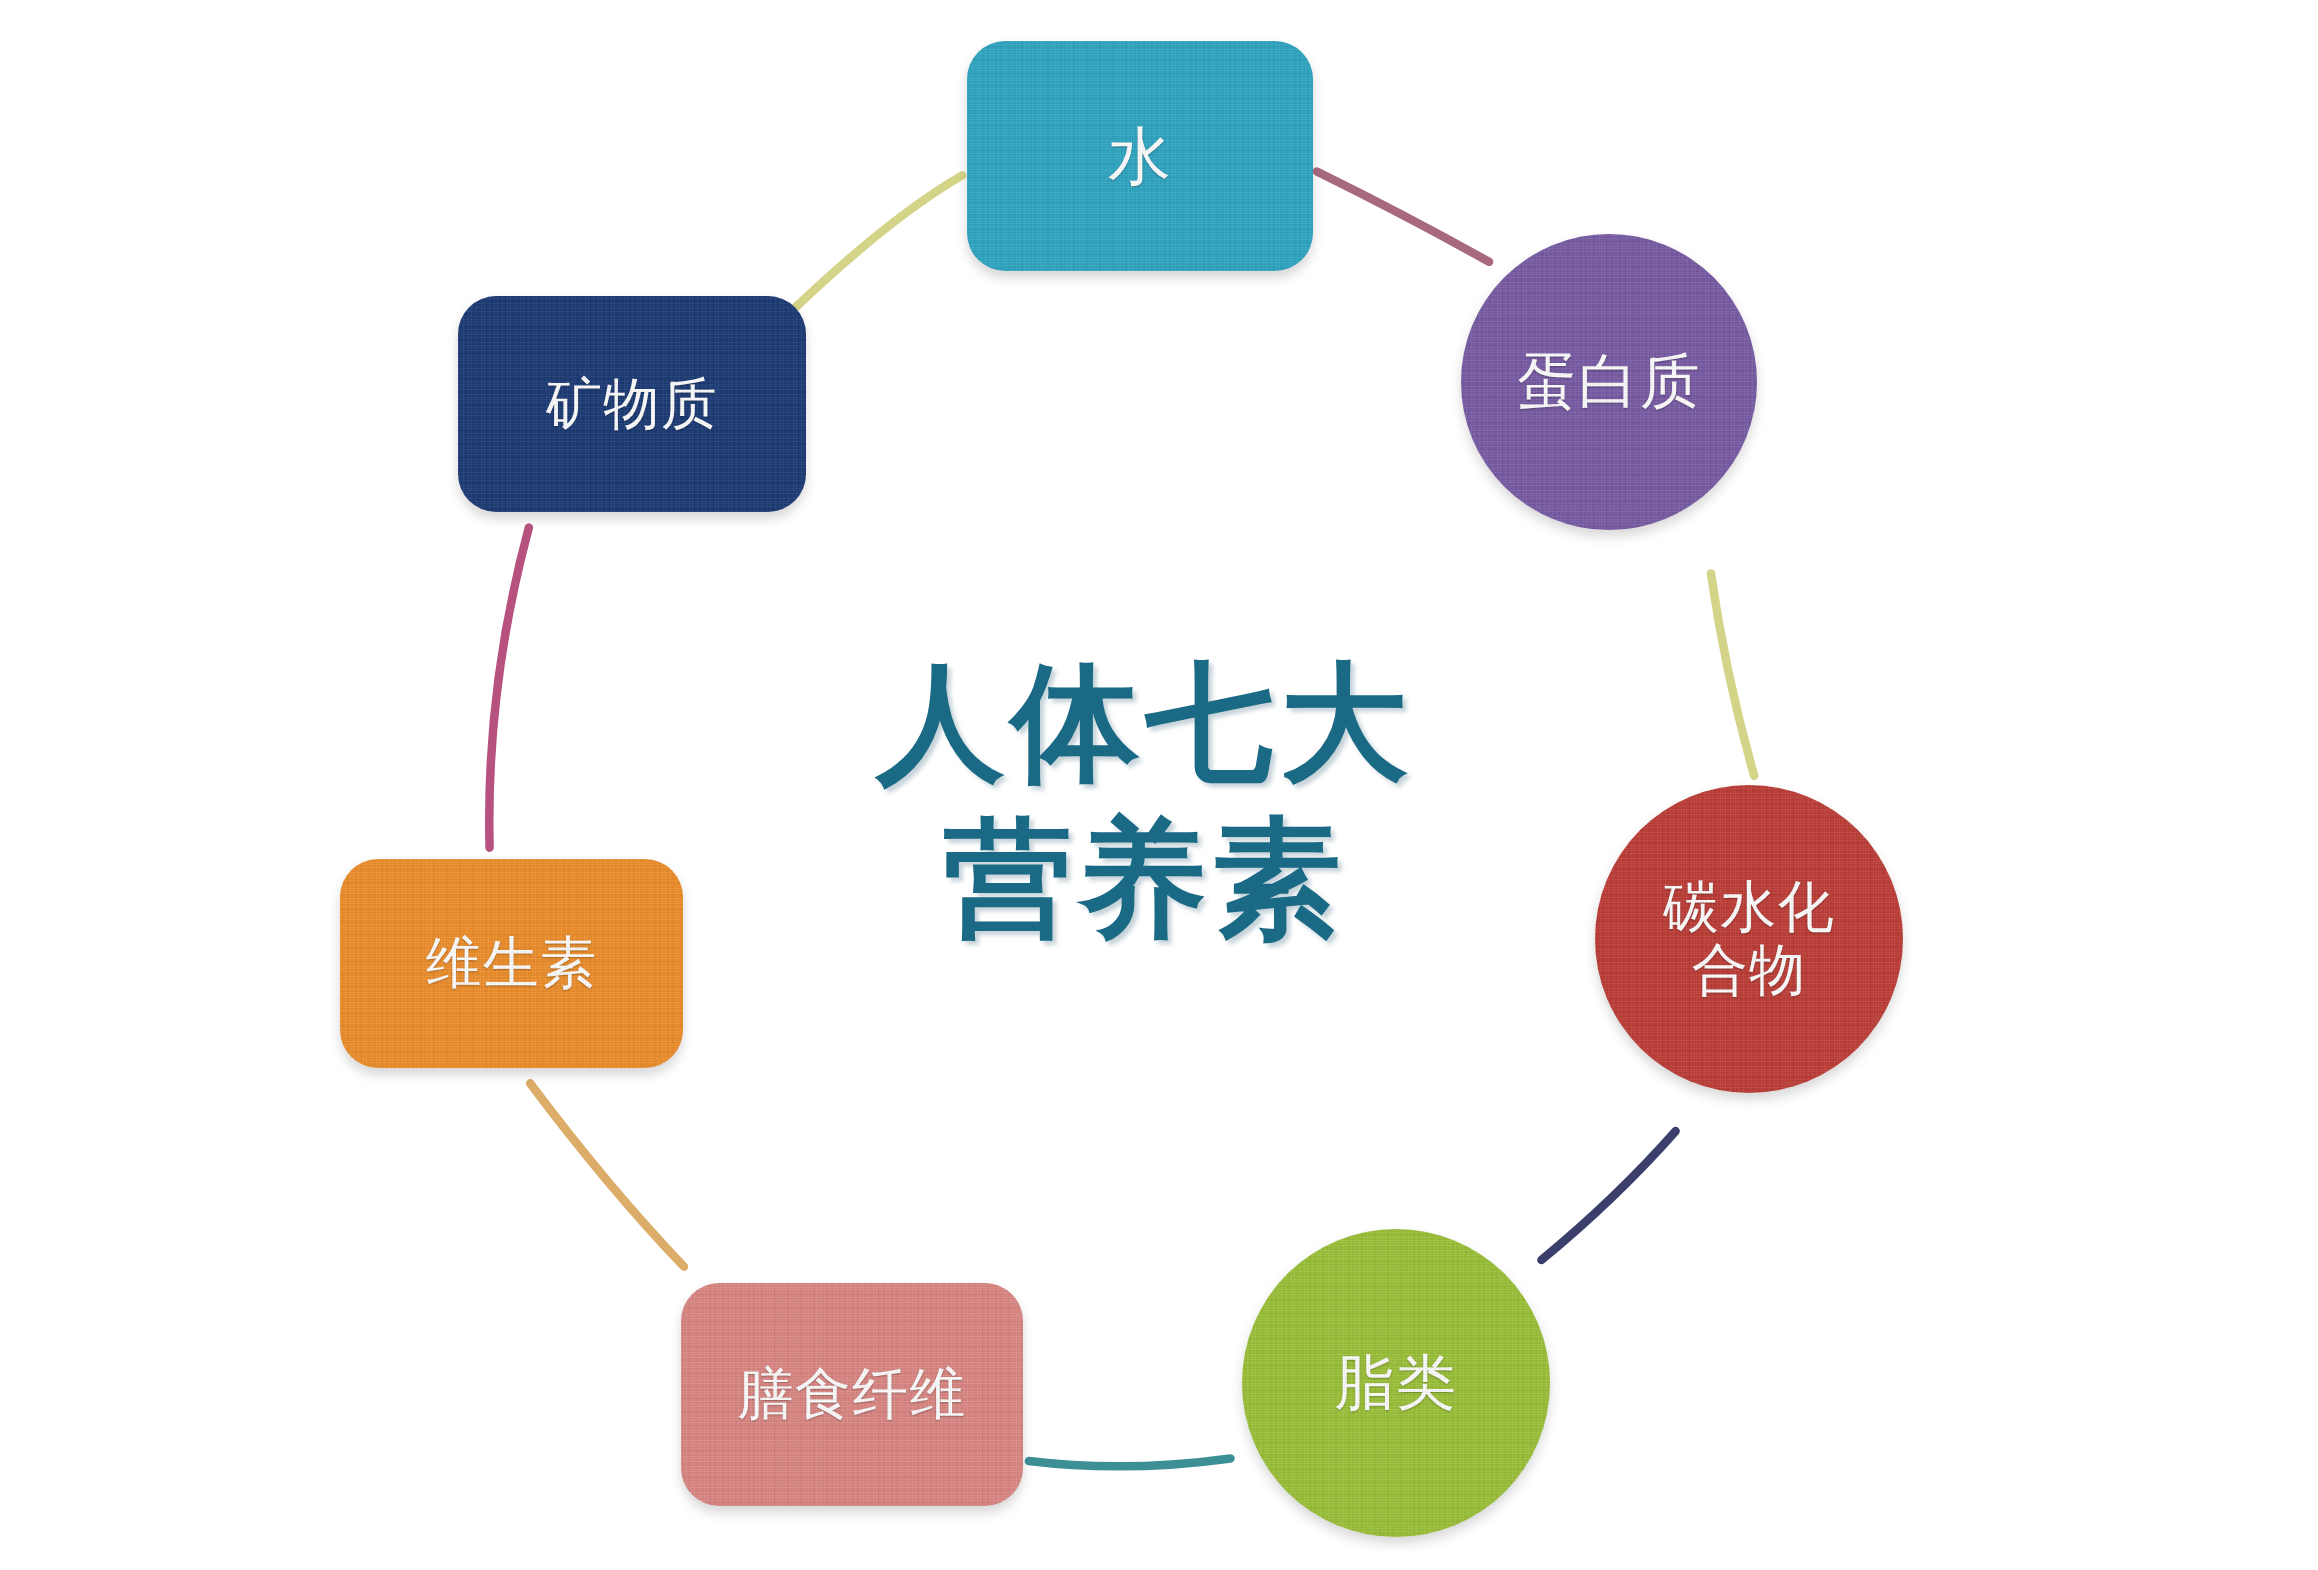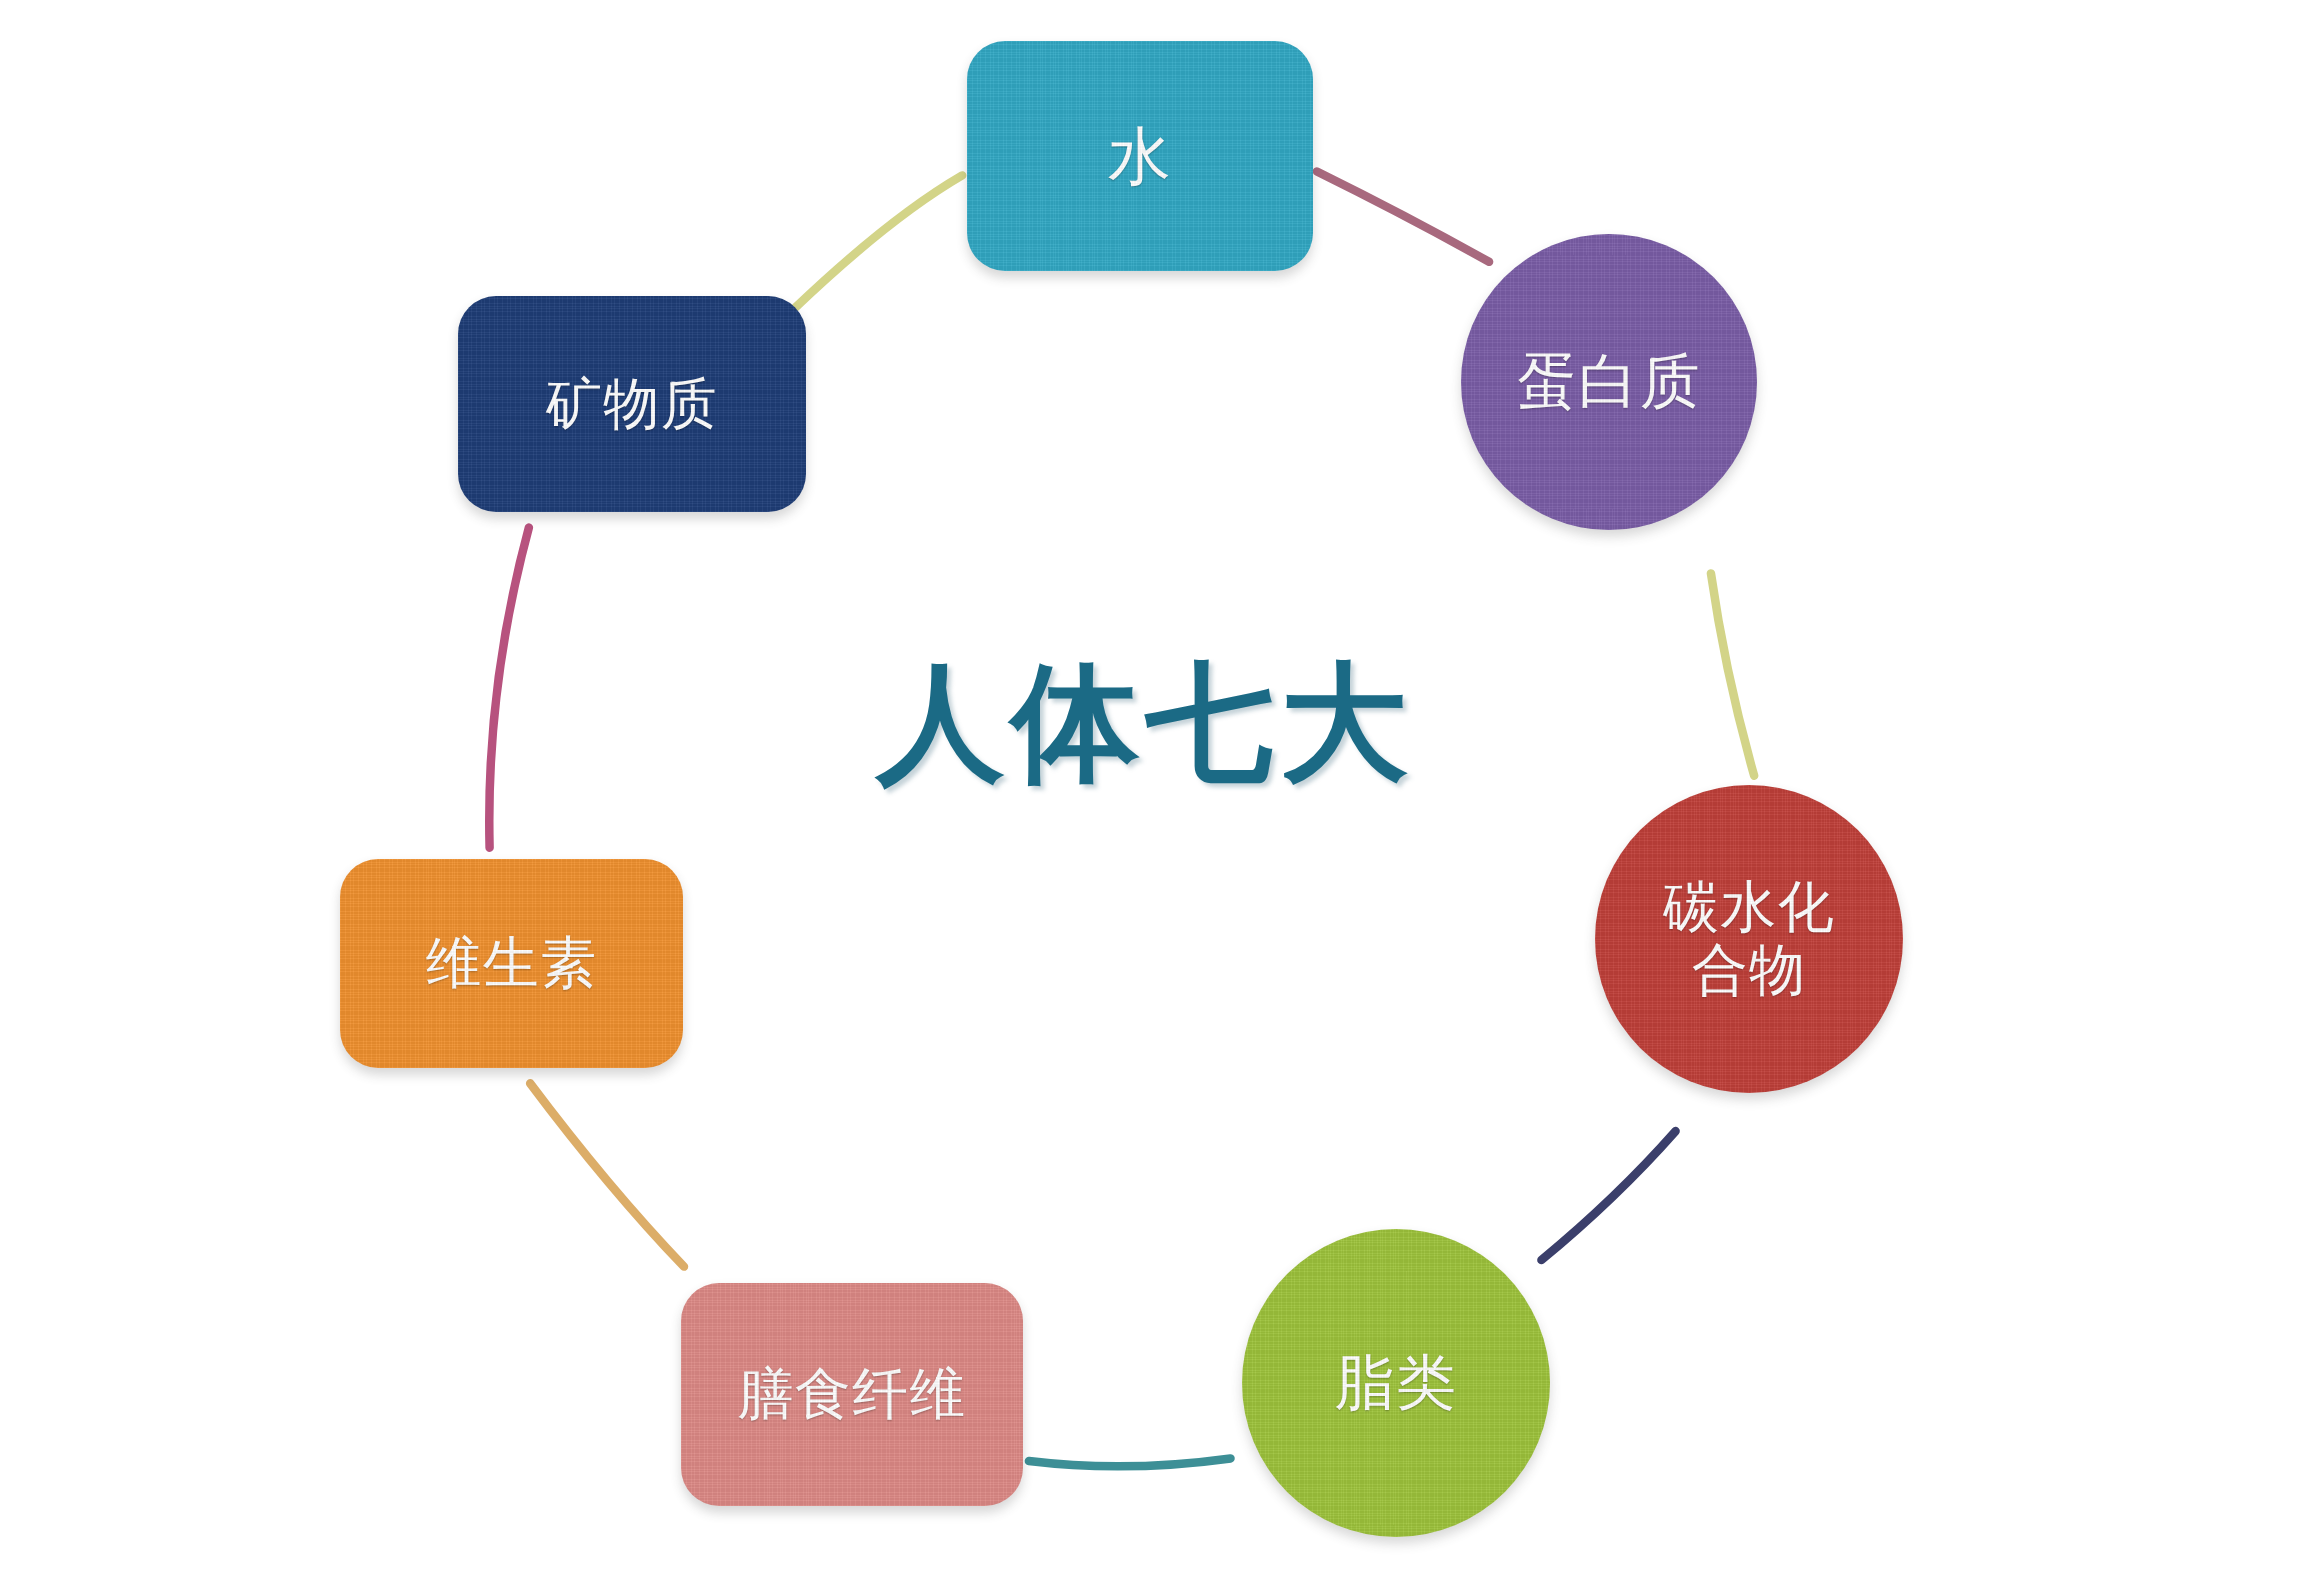--- a/index.html
+++ b/index.html
@@ -102,21 +102,21 @@
   <svg id="arc-layer" viewBox="0 0 3543 2400" preserveAspectRatio="none" xmlns="http://www.w3.org/2000/svg">
     <path d="M 1215 470 Q 1360 332 1470 268" fill="none" stroke="#d3d488" stroke-width="13" stroke-linecap="round"></path>
     <path d="M 2012 262 Q 2150 330 2275 400" fill="none" stroke="#a8697e" stroke-width="13" stroke-linecap="round"></path>
     <path d="M 2614 876 Q 2636 1030 2680 1185" fill="none" stroke="#d3d488" stroke-width="13" stroke-linecap="round"></path>
     <path d="M 2560 1728 Q 2470 1830 2355 1925" fill="none" stroke="#3b3f6b" stroke-width="13" stroke-linecap="round"></path>
     <path d="M 1880 2228 Q 1720 2250 1572 2232" fill="none" stroke="#3d8f96" stroke-width="13" stroke-linecap="round"></path>
     <path d="M 1045 1935 Q 930 1815 810 1655" fill="none" stroke="#dcad68" stroke-width="13" stroke-linecap="round"></path>
     <path d="M 748 1295 Q 742 1050 808 806" fill="none" stroke="#b7527e" stroke-width="13" stroke-linecap="round"></path>
   </svg>
 
-  <div id="center-title"><span>人体七大</span><br></div>
+  <div id="center-title"><span>人体七大</span><br><span>营养素</span></div>
 
   <div id="node-water" class="node box" style="background:#32a8c4;">
     <span class="node-label">水</span>
   </div>
 
   <div id="node-protein" class="node circle" style="background:#7b5ea7;">
     <span class="node-label">蛋白质</span>
   </div>
 
   <div id="node-carb" class="node circle" style="background:#c0403a;">

